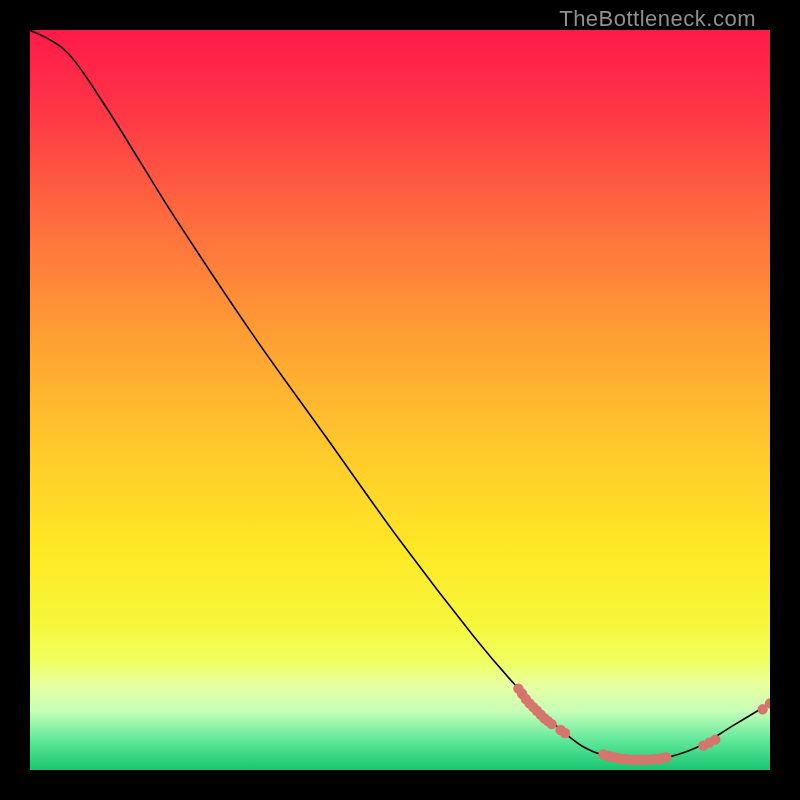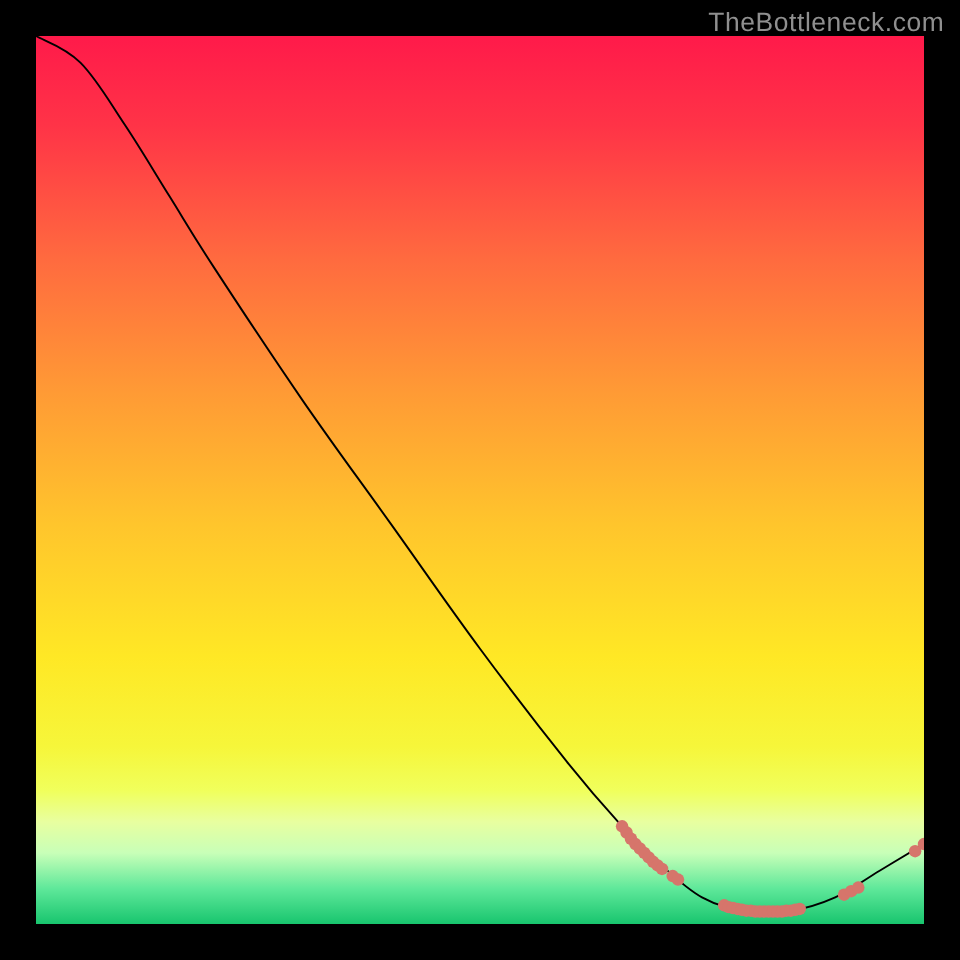--- a/index.html
+++ b/index.html
@@ -13,21 +13,21 @@
   }
   .wrap {
     position: relative;
     width: 800px;
     height: 800px;
     background: #000;
   }
   .attribution {
     position: absolute;
     top: 6px;
-    right: 13px;
+    right: 44px;
     font-size: 22px;
     font-weight: 500;
     color: #8f8f8f;
     letter-spacing: 0.5px;
     z-index: 10;
   }
   .plot-area {
     position: absolute;
     left: 30px;
     top: 30px;

